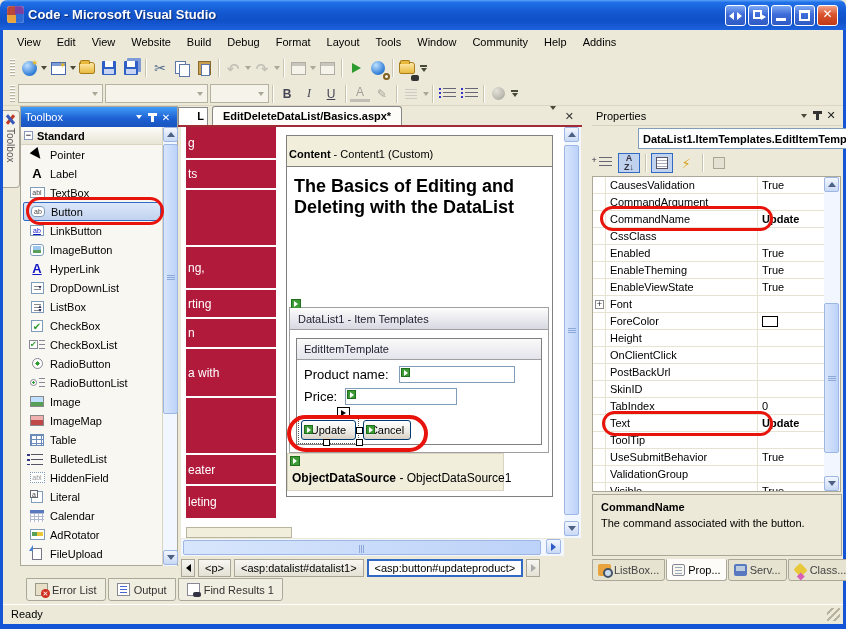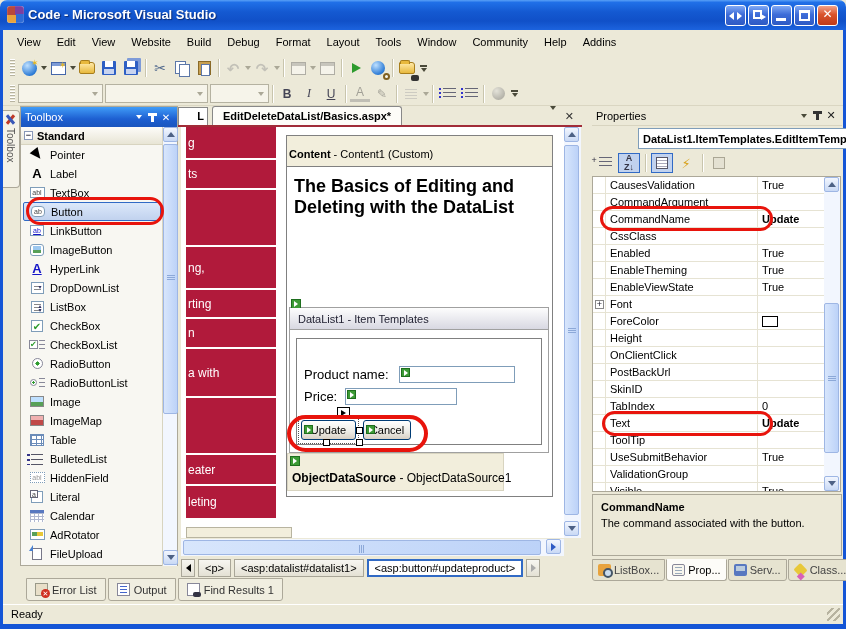--- a/index.html
+++ b/index.html
@@ -608,20 +608,21 @@
       <span class="glyph" style="left:1px; top:1px;"></span>
       <div class="content-head">
         <b>Content</b><span> - Content1 (Custom)</span>
       </div>
       <div class="h1">The Basics of Editing and Deleting with the DataList</div>
 
       <div class="dl-box">
         <span class="glyph" style="left:1px; top:-9px;"></span>
         <div class="dl-head">DataList1 - Item Templates</div>
         <div class="eit">
+          <div class="eit-head">EditItemTemplate</div>
           <span class="fldlbl" style="left:7px; top:28px;">Product name:</span>
           <div class="fld" style="left:102px; top:27px; width:116px;">
               <span class="glyph"></span>
             </div>
           <span class="fldlbl" style="left:7px; top:50px;">Price:</span>
           <div class="fld" style="left:48px; top:49px; width:112px;">
               <span class="glyph"></span>
             </div>
 
           <div class="marquee" style="left:1px; top:77px; width:61px; height:28px;"></div>

